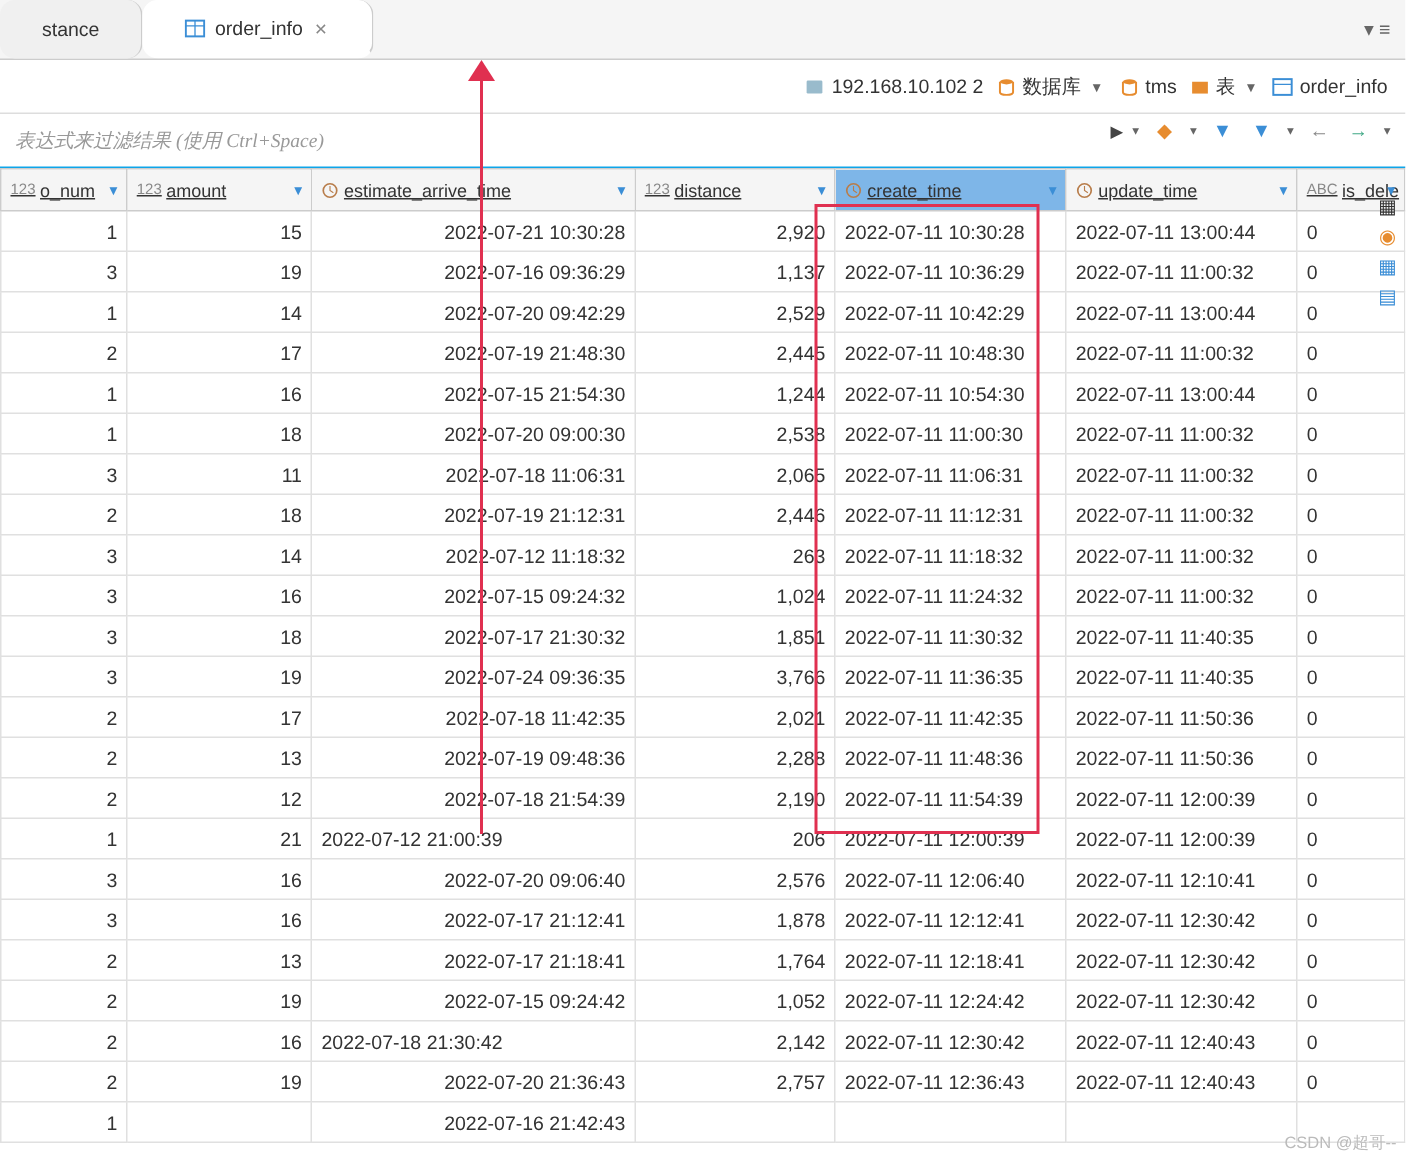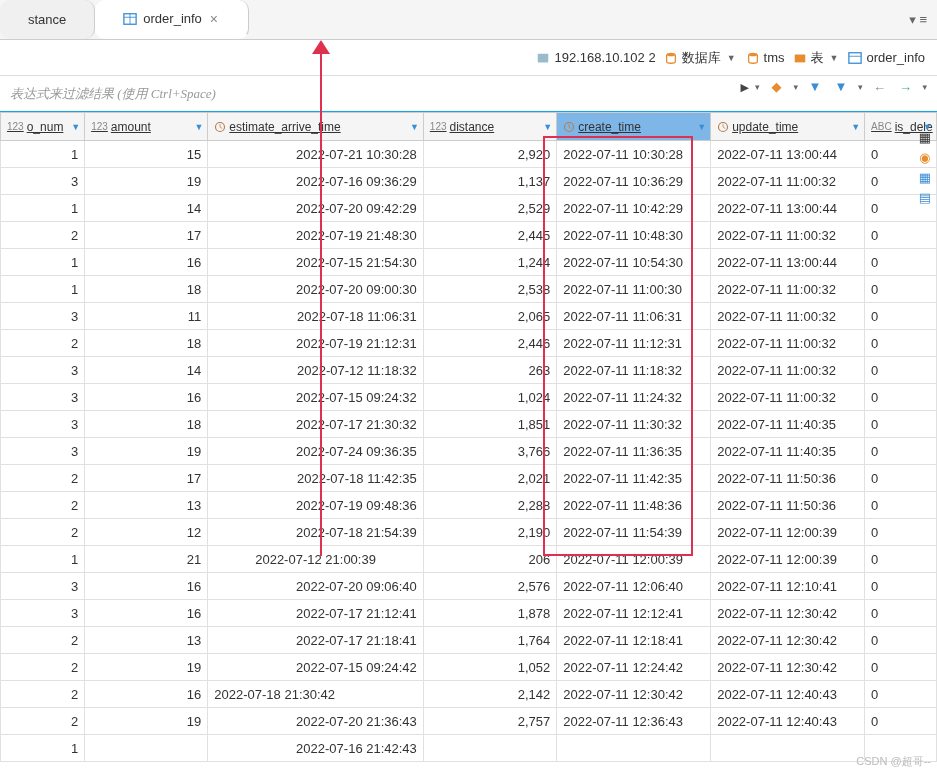--- a/index.html
+++ b/index.html
@@ -301,21 +301,21 @@
           <td class="num">12</td>
           <td class="num" style="text-align: right;">2022-07-18 21:54:39</td>
           <td class="num">2,190</td>
           <td>2022-07-11 11:54:39</td>
           <td>2022-07-11 12:00:39</td>
           <td>0</td>
         </tr>
         <tr>
           <td class="num">1</td>
           <td class="num">21</td>
-          <td class="num" style="text-align: center; margin-top: 44px;">2022-07-12 21:00:39</td>
+          <td class="num" style="text-align: left; margin-top: 44px;">2022-07-12 21:00:39</td>
           <td class="num">206</td>
           <td>2022-07-11 12:00:39</td>
           <td>2022-07-11 12:00:39</td>
           <td>0</td>
         </tr>
         <tr>
           <td class="num">3</td>
           <td class="num">16</td>
           <td class="num" style="text-align: right;">2022-07-20 09:06:40</td>
           <td class="num">2,576</td>

